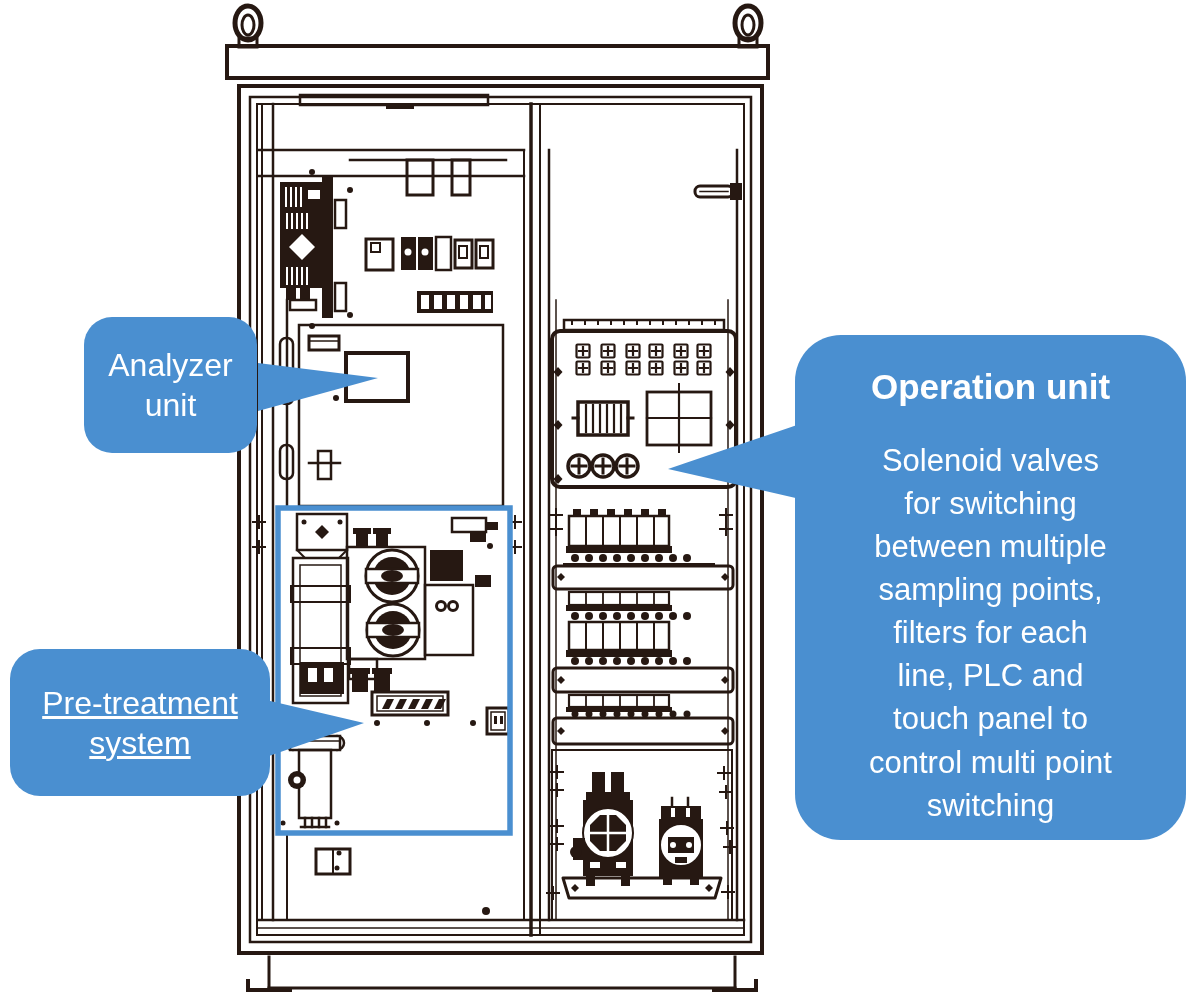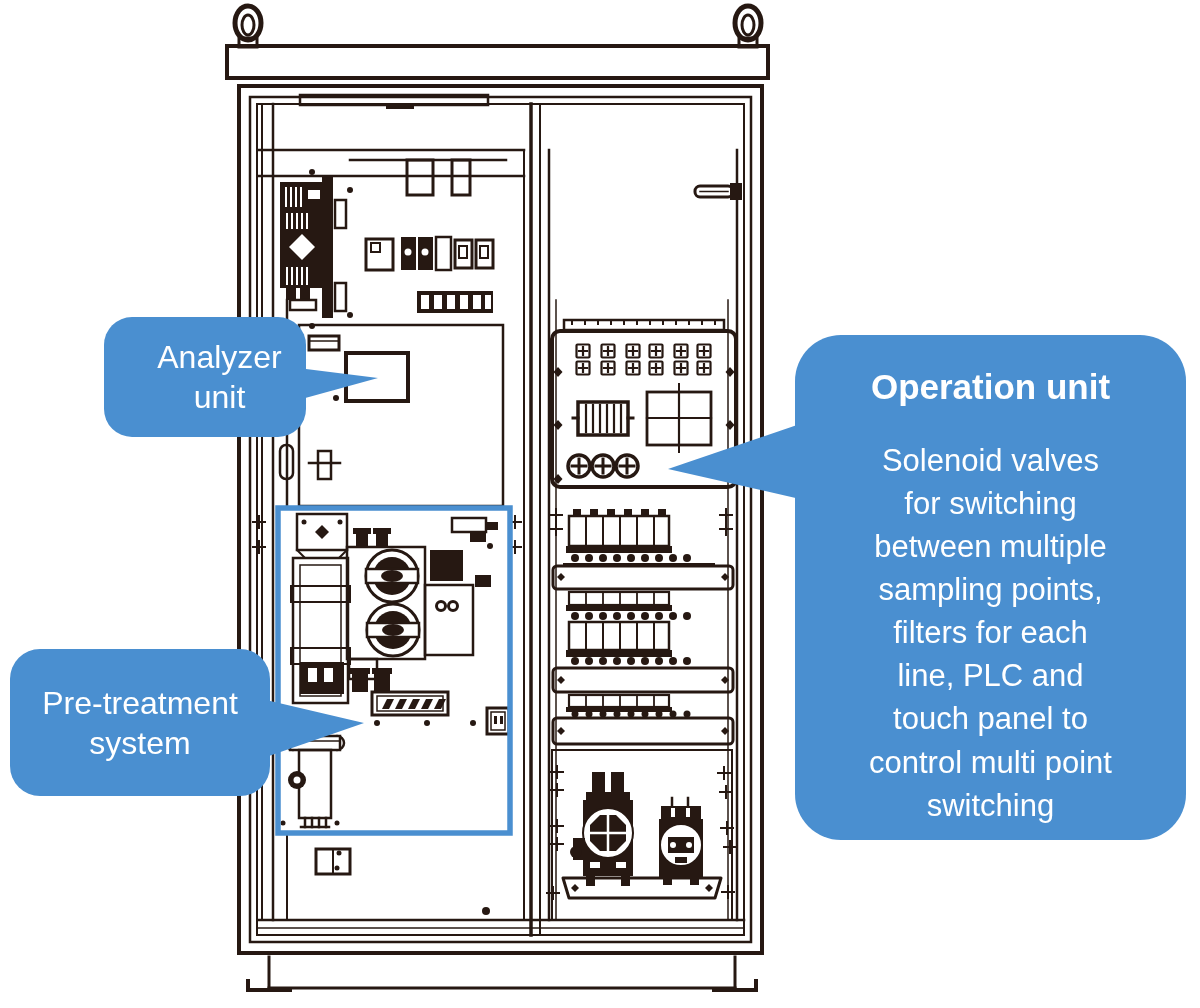--- a/index.html
+++ b/index.html
@@ -3,22 +3,22 @@
 <meta charset="utf-8">
 <style>
   html,body{margin:0;padding:0;background:#ffffff;}
   #stage{position:relative;width:1200px;height:1008px;background:#fff;overflow:hidden;
          font-family:"Liberation Sans",sans-serif;}
   #stage svg{position:absolute;left:0;top:0;}
   .callout{position:absolute;background:#4a8fd0;color:#fff;text-align:center;
            display:flex;flex-direction:column;align-items:center;justify-content:center;
            white-space:pre-line;}
   .callout.small{font-size:32px;line-height:1.25;}
-  #callout-analyzer{left:104px;top:317px;width:173px;height:120px;border-radius:28px;padding-left:29px;}
-  #callout-pretreatment{left:10px;top:649px;width:260px;height:147px;border-radius:30px;}
+  #callout-analyzer{left:84px;top:317px;width:173px;height:136px;border-radius:28px;}
+  #callout-pretreatment{left:10px;top:649px;width:260px;height:147px;border-radius:30px;text-decoration:underline;}
   #callout-operation{left:795px;top:335px;width:391px;height:505px;border-radius:46px;
                      justify-content:flex-start;padding:0;}
   #callout-operation .title{font-size:35px;font-weight:bold;margin-top:32px;}
   #callout-operation .desc{font-size:31px;line-height:1.39;margin-top:32px;}
 </style>
 </head>
 <body>
 
 <div id="stage">
 

